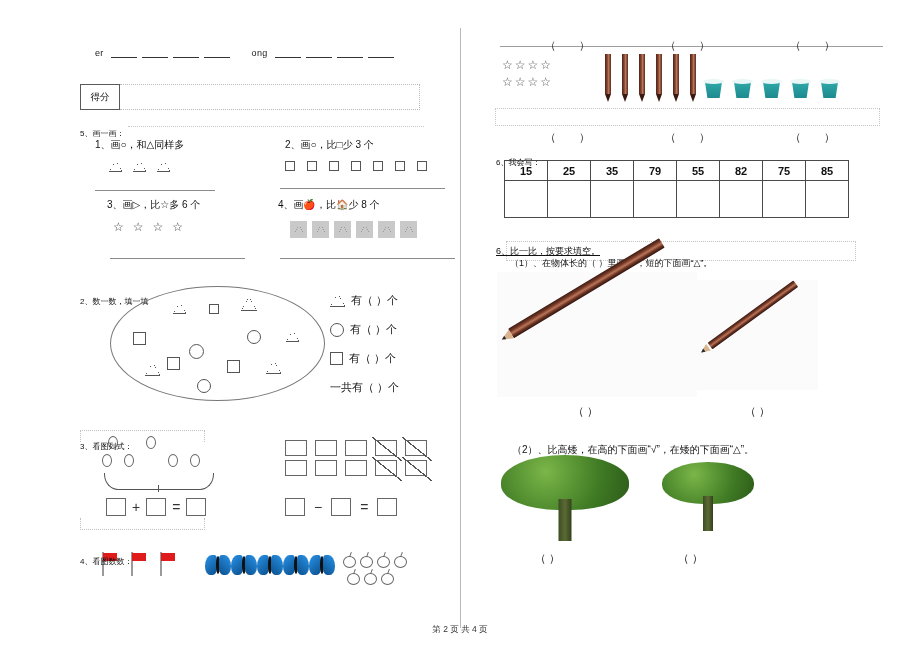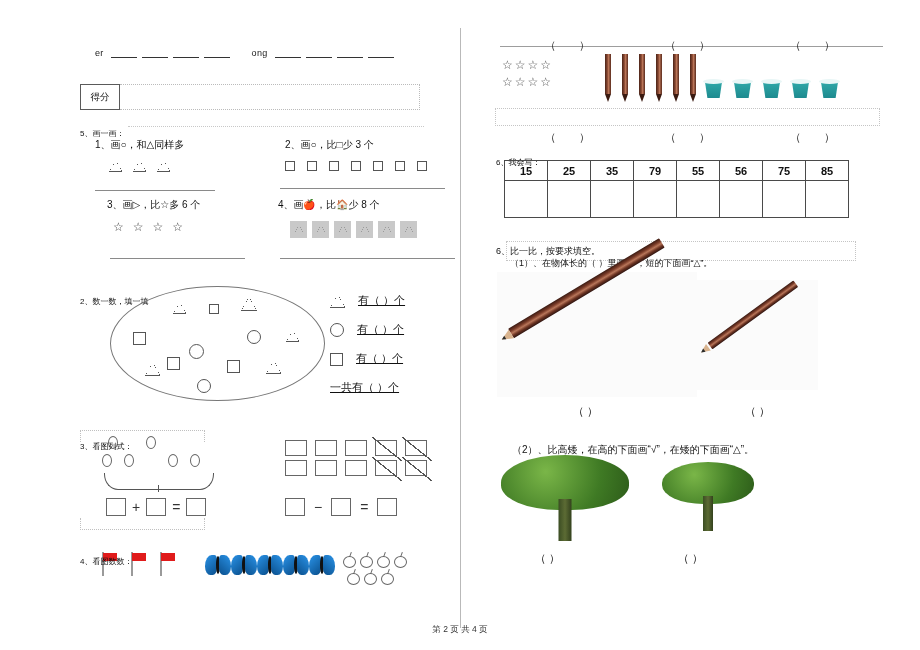--- a/index.html
+++ b/index.html
@@ -99,22 +99,22 @@
   
   .ex2 { position: absolute; left: 80px; top: 266px; width: 370px; height: 150px; }
   .oval {
     position: absolute; left: 30px; top: 20px;
     width: 215px; height: 115px;
     border: 1px solid #777; border-radius: 50%;
   }
   .oval .shp { position: absolute; }
   .ex2-legend { position: absolute; left: 250px; top: 27px; }
   .ex2-legend .row {
-    display: flex; align-items: flex-end; gap: 13px;
-    margin-bottom: 14px; font-size: 11px; color: #111; text-decoration: underline;
+    display: flex; align-items: center; gap: 6px;
+    margin-bottom: 14px; font-size: 11px; color: #111;
   }
 
   
   .ex3 { position: absolute; left: 80px; top: 430px; width: 370px; height: 110px; }
   .ex3 .dashbox-a {
     position:absolute; left:0; top:0; width: 125px; height: 12px;
     border-top: 1px dotted #c0c0c0; border-left: 1px dotted #c0c0c0; border-right: 1px dotted #c0c0c0;
   }
   .ex3 .dashbox-b {
     position:absolute; left:0; top:88px; width: 125px; height: 12px;
@@ -212,21 +212,21 @@
   .num-table {
     position: absolute; left: 44px; top: 160px;
     border-collapse: collapse;
   }
   .num-table td {
     width: 43px; height: 20px; border: 1px solid #4a4a4a;
     text-align: center; font-size: 11px; font-weight: bold; color: #111;
   }
   .num-table tr.empty td { height: 37px; }
 
-  .q6-title { position: absolute; left: 36px; top: 245px; font-size: 9px; color:#111; }
+  .q6-title { position: absolute; left: 36px; top: 245px; font-size: 9px; color:#111;text-decoration:underline; }
   .q6-sub1  { position: absolute; left: 50px; top: 257px; font-size: 9px; color:#111; }
   .q6-sub2  { position: absolute; left: 52px; top: 443px; font-size: 10px; color:#111; }
 
   .pencil-big-wrap { position: absolute; left: 37px; top: 272px; width: 200px; height: 125px; background:#fbfbfb; }
   .pencil-sm-wrap  { position: absolute; left: 228px; top: 280px; width: 130px; height: 110px; background:#fbfbfb; }
 
   .pencil-d {
     position: absolute; background: linear-gradient(to bottom, #3a1a12 0%, #7a3b28 30%, #b8765a 52%, #6b3322 75%, #2e1410 100%);
     border-radius: 1px;
   }
@@ -614,21 +614,21 @@
 
     <div class="q-label" style="left:36px; top:157px;">6、我会写：</div>
     <table class="num-table">
       <tbody>
           <tr>
         <td>15</td>
         <td>25</td>
         <td>35</td>
         <td>79</td>
         <td>55</td>
-        <td>56</td>
+        <td>82</td>
         <td>75</td>
         <td>85</td>
       </tr>
       <tr class="empty">
         <td></td>
         <td></td>
         <td></td>
         <td></td>
         <td></td>
         <td></td>

